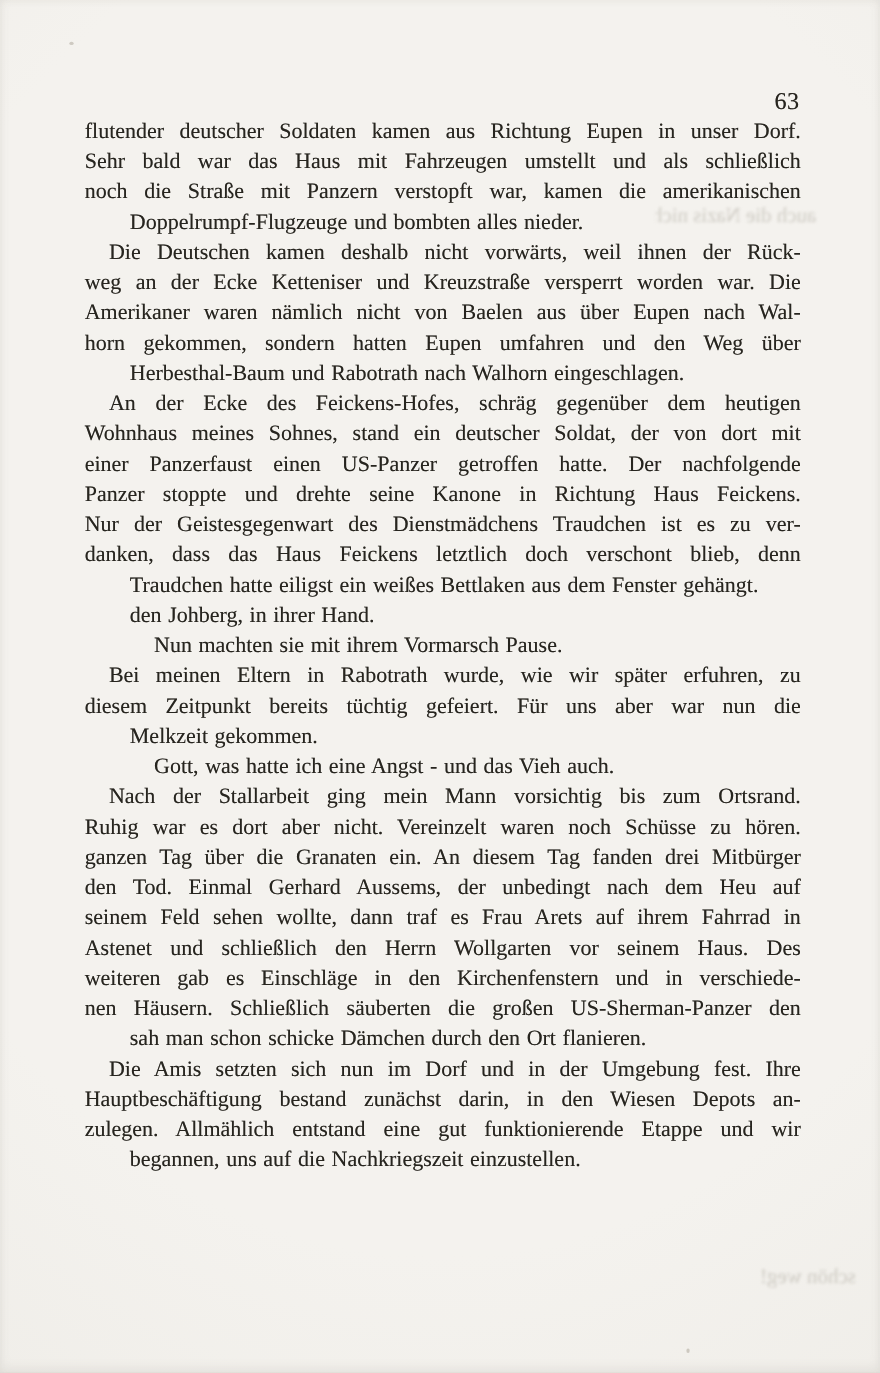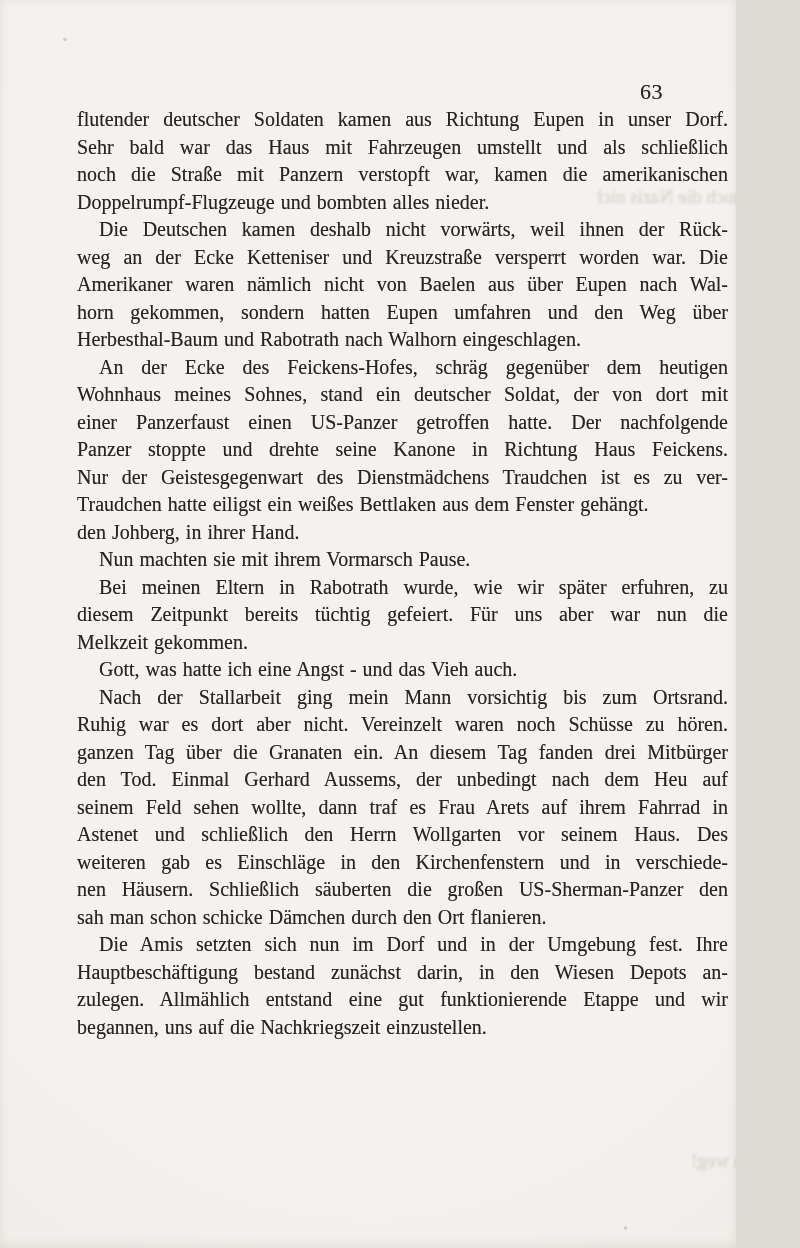--- a/index.html
+++ b/index.html
@@ -1,18 +1,18 @@
 <!DOCTYPE html>
 <html lang="de" style="--paper: #f4f2ee; --ink: #27251f; --bleed: #948e81;"><head>
 <meta charset="utf-8">
 <style>
   html, body { margin: 0; padding: 0; background: #dedbd5; }
   .page {
     position: relative;
-    width: 736px;
+    width: 800px;
     height: 1248px;
     overflow: hidden;
     background:
       radial-gradient(ellipse 120% 90% at 50% 42%,
         var(--paper, #f4f2ee) 0%,
         var(--paper, #f4f2ee) 55%,
         #efede8 82%,
         #eae7e1 100%);
     box-shadow: inset 0 -4px 10px rgba(120,110,95,0.10), inset 0 2px 6px rgba(120,110,95,0.05);
     font-family: "Liberation Serif", "DejaVu Serif", serif;
@@ -41,21 +41,21 @@
   }
 
   .para { margin: 0; }
 
   .line {
     text-align: justify;
     text-align-last: justify;
     text-justify: inter-word;
     white-space: normal;
   }
-  .line.last { text-align-last: left; }
+  .line.last { text-align-last: left; margin-left: 41px; }
   .line.indent { text-indent: 22px; }
 
   
   .bleed-layer { position: absolute; inset: 0; pointer-events: none; }
   .bleed {
     position: absolute;
     display: inline-block;
     transform: scaleX(-1);
     filter: blur(1.6px);
     color: rgba(148, 142, 129, 0.38);
@@ -97,20 +97,21 @@
         <div class="line">Amerikaner waren nämlich nicht von Baelen aus über Eupen nach Wal-</div>
         <div class="line">horn gekommen, sondern hatten Eupen umfahren und den Weg über</div>
         <div class="line last">Herbesthal-Baum und Rabotrath nach Walhorn eingeschlagen.</div>
       </div>
       <div class="para">
         <div class="line indent">An der Ecke des Feickens-Hofes, schräg gegenüber dem heutigen</div>
         <div class="line">Wohnhaus meines Sohnes, stand ein deutscher Soldat, der von dort mit</div>
         <div class="line">einer Panzerfaust einen US-Panzer getroffen hatte. Der nachfolgende</div>
         <div class="line">Panzer stoppte und drehte seine Kanone in Richtung Haus Feickens.</div>
         <div class="line">Nur der Geistesgegenwart des Dienstmädchens Traudchen ist es zu ver-</div>
+        <div class="line">danken, dass das Haus Feickens letztlich doch verschont blieb, denn</div>
         <div class="line last">Traudchen hatte eiligst ein weißes Bettlaken aus dem Fenster gehängt.</div>
       </div>
       <div class="para">
         <div class="line last">den Johberg, in ihrer Hand.</div>
       </div>
       <div class="para">
         <div class="line last indent">Nun machten sie mit ihrem Vormarsch Pause.</div>
       </div>
       <div class="para">
         <div class="line indent">Bei meinen Eltern in Rabotrath wurde, wie wir später erfuhren, zu</div>

